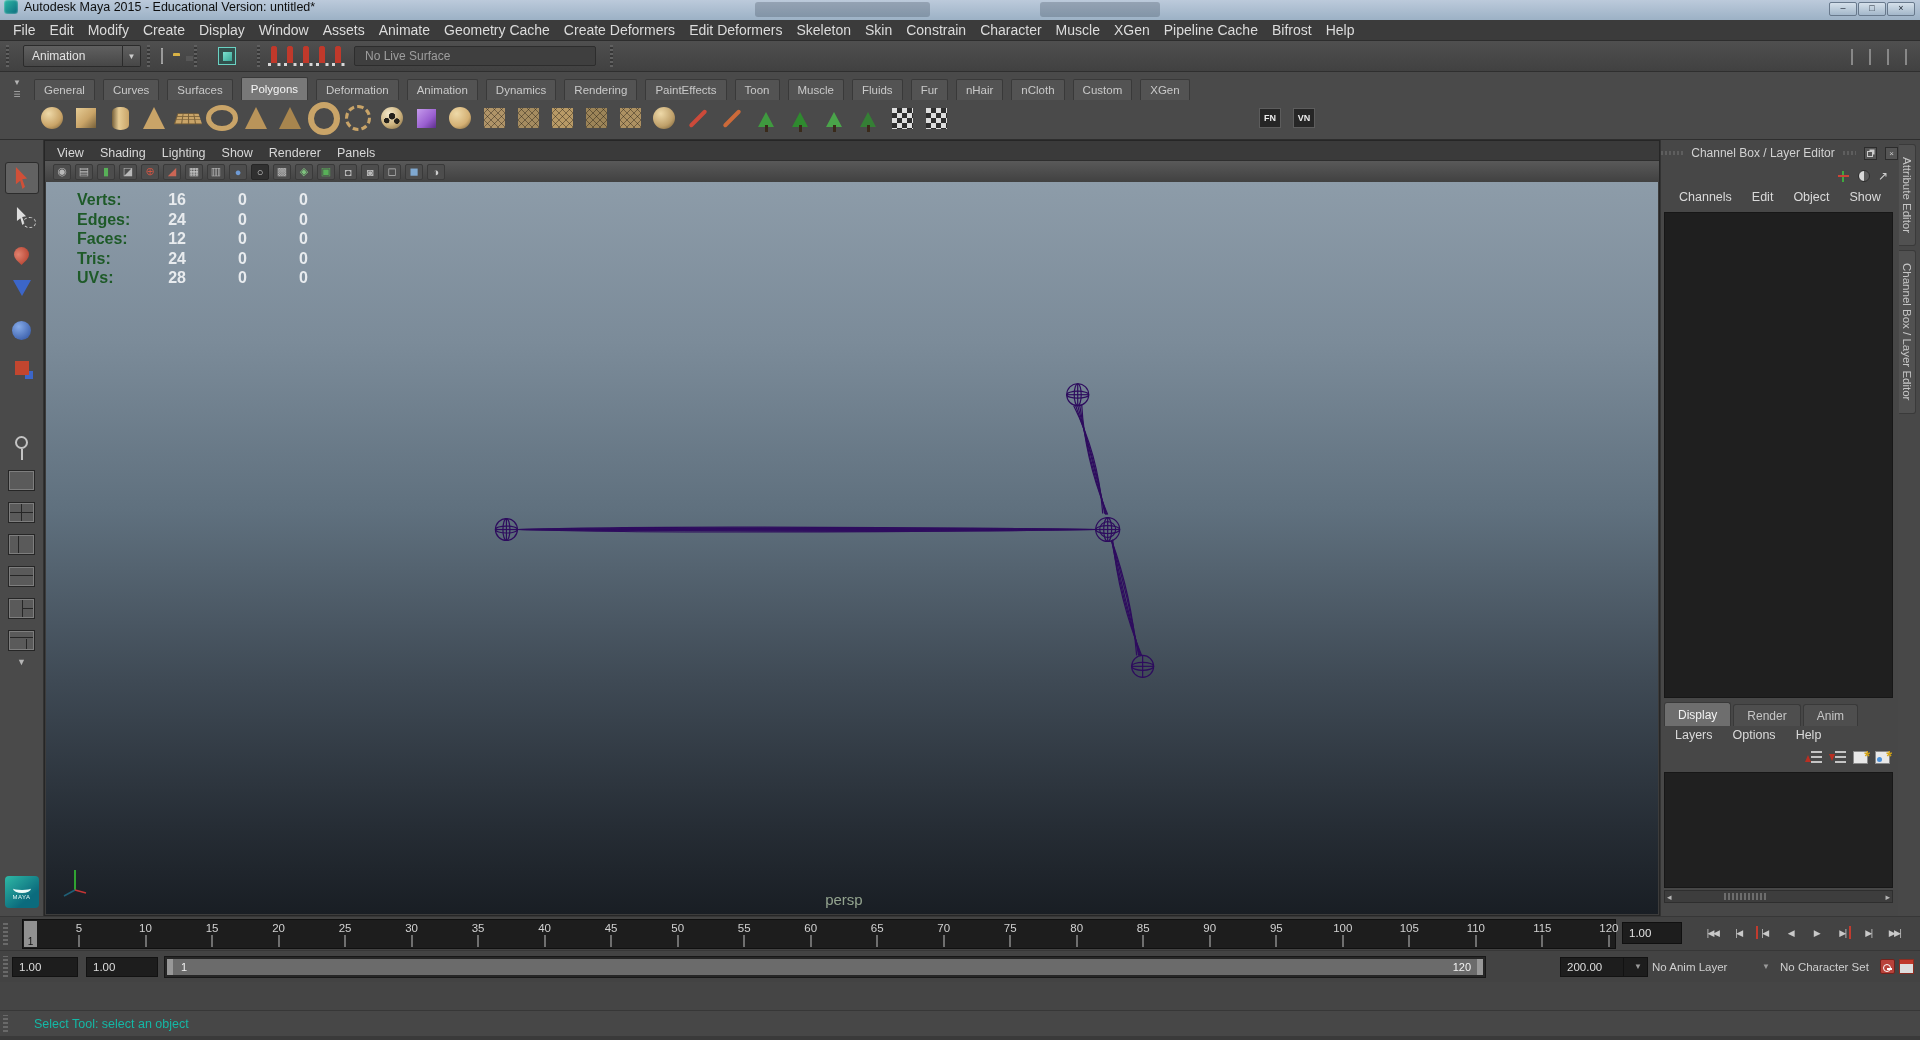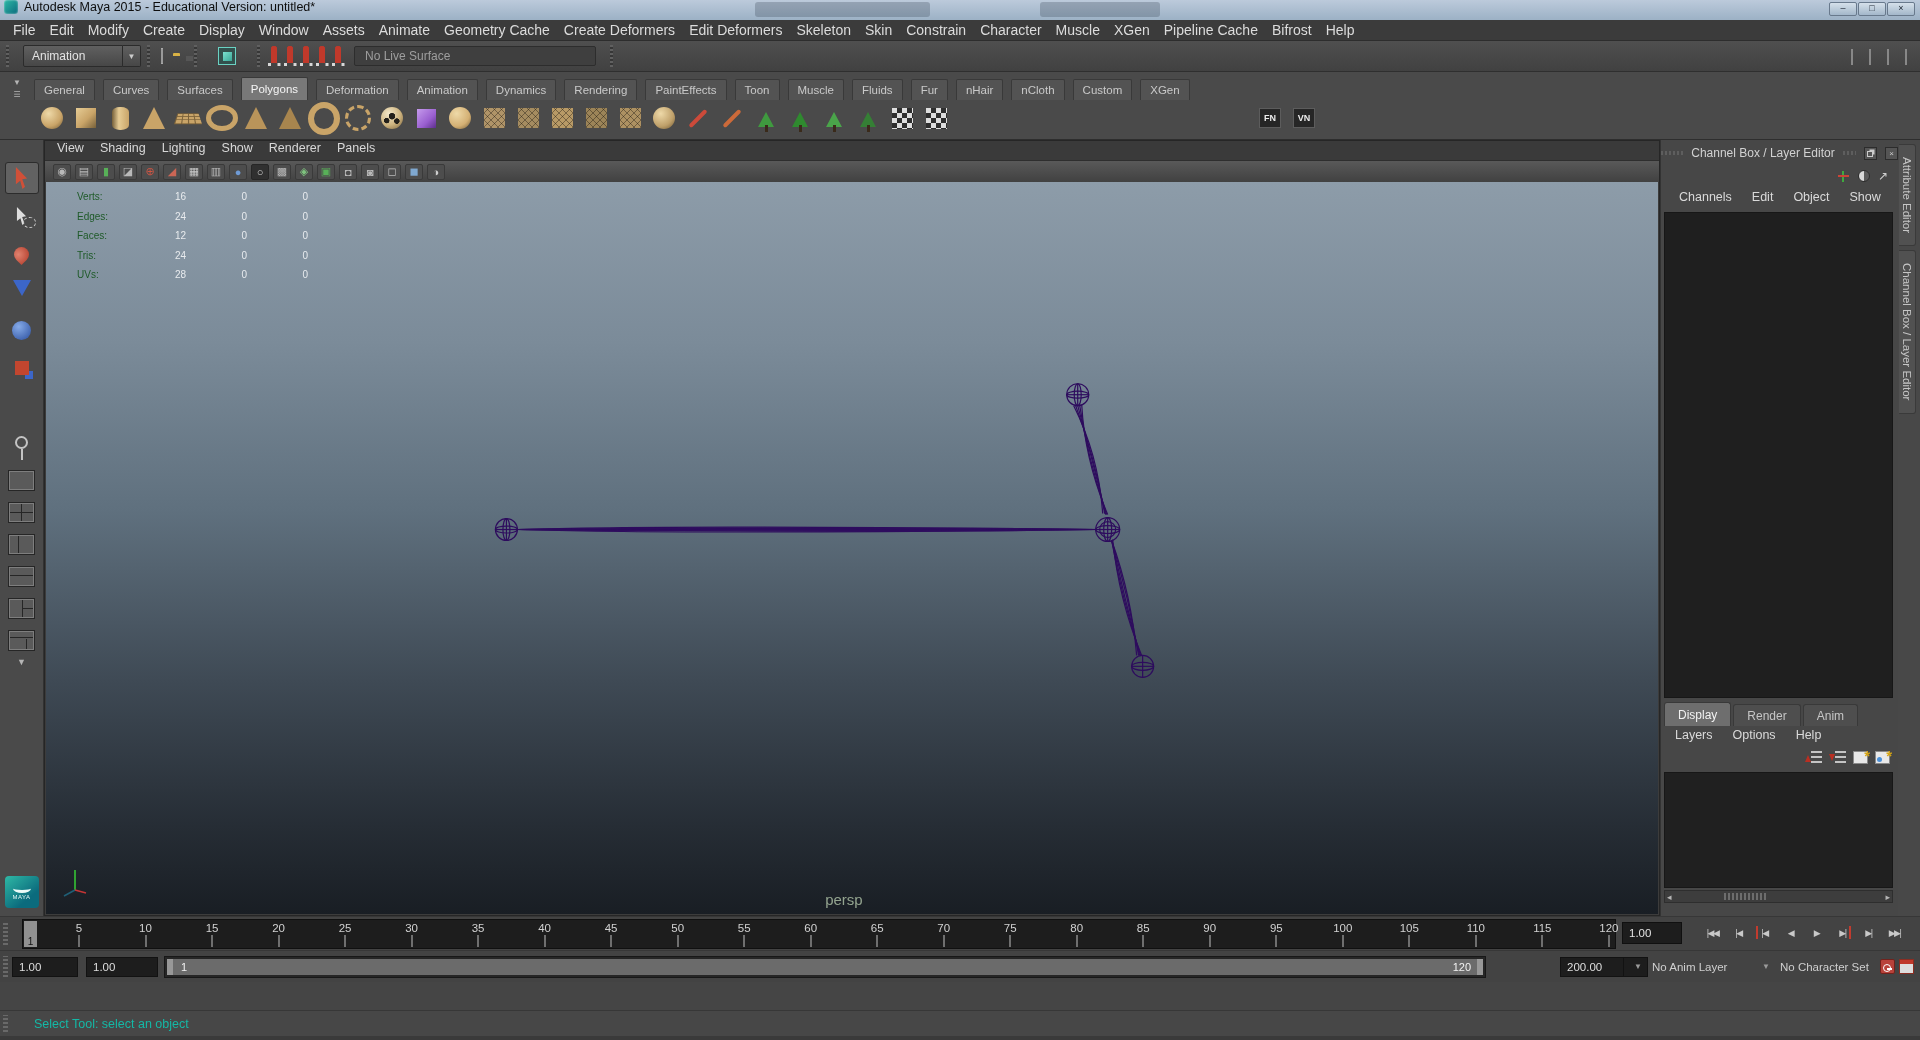--- a/index.html
+++ b/index.html
@@ -120,30 +120,30 @@
   .lay-2h{background-image:linear-gradient(#262626 0 0);background-size:100% 1px;background-position:0 45%}
   .lay-3{background-image:linear-gradient(#262626 0 0),linear-gradient(#262626 0 0);background-size:1px 100%,12px 1px;background-position:55% 0,100% 50%}
   .lay-h{background-image:linear-gradient(#262626 0 0),linear-gradient(#262626 0 0);background-size:100% 1px,1px 60%;background-position:0 33%,70% 100%}
   .lay-more{color:#b5b5b5;font-size:9px;margin-top:-5px}
   .toolbox-logo{margin-top:auto;margin-bottom:8px;width:34px;height:32px;border-radius:4px;flex:none;
     background:linear-gradient(140deg,#2fb9a6,#0b6b7d 70%);display:flex;flex-direction:column;align-items:center;justify-content:center;gap:1px}
   .logo-wave{width:18px;height:9px;border-bottom:3px solid #eafaf8;border-radius:50%}
   .logo-label{font-size:6px;color:#dff6f4;letter-spacing:.5px}
   
   .viewport{position:absolute;left:44px;top:0;width:1616px;height:776px;border:1px solid #262626;background:#3c3c3c}
-  .vp-menubar{height:19px;background:#3a3a3a;display:flex;align-items:flex-start;padding-left:4px}
+  .vp-menubar{height:19px;background:#3a3a3a;display:flex;align-items:flex-end;padding-left:4px}
   .vp-menu-item{padding:0 8px;font-size:12.5px;color:#d8d8d8;white-space:nowrap}
   .vp-iconbar{height:22px;background:linear-gradient(#595959,#414141);border-top:1px solid #2e2e2e;
     display:flex;align-items:center;padding-left:8px;gap:4px}
   .vp-icon{width:18px;height:16px;display:flex;align-items:center;justify-content:center;font-size:11px;
     color:var(--c,#b9b9b9);background:#4d4d4d;border:1px solid #3a3a3a;border-radius:2px}
   .vp-icon.active{background:#303030;border-color:#262626}
   .canvas{position:absolute;top:41px;left:1px;right:1px;bottom:1px;
     background:linear-gradient(180deg,#8d9ca9 0%,#7b8b99 22%,#5f707e 45%,#3f4a55 68%,#262d35 88%,#191e24 100%)}
-  .hud{position:absolute;top:9px;left:31px;font-weight:normal;font-size:10px}
+  .hud{position:absolute;top:9px;left:31px;font-weight:bold;font-size:16px}
   .hud-row{display:flex;height:19.6px}
   .hud-label{width:70px;color:#1e5a28}
   .hud-v1{width:39px;text-align:right;color:#e8ebee}
   .hud-v2{width:61px;text-align:right;color:#e8ebee}
   .hud-v3{width:61px;text-align:right;color:#e8ebee}
   .skel{position:absolute;inset:0;width:100%;height:100%}
   .cam-label{position:absolute;bottom:6px;left:49.5%;transform:translateX(-50%);color:#93a48f;font-size:15px}
   .axis{position:absolute;left:14px;bottom:16px}
   
   .rightpanel{position:absolute;left:1660px;top:0;width:238px;height:776px;background:#474747;border-left:1px solid #333}

